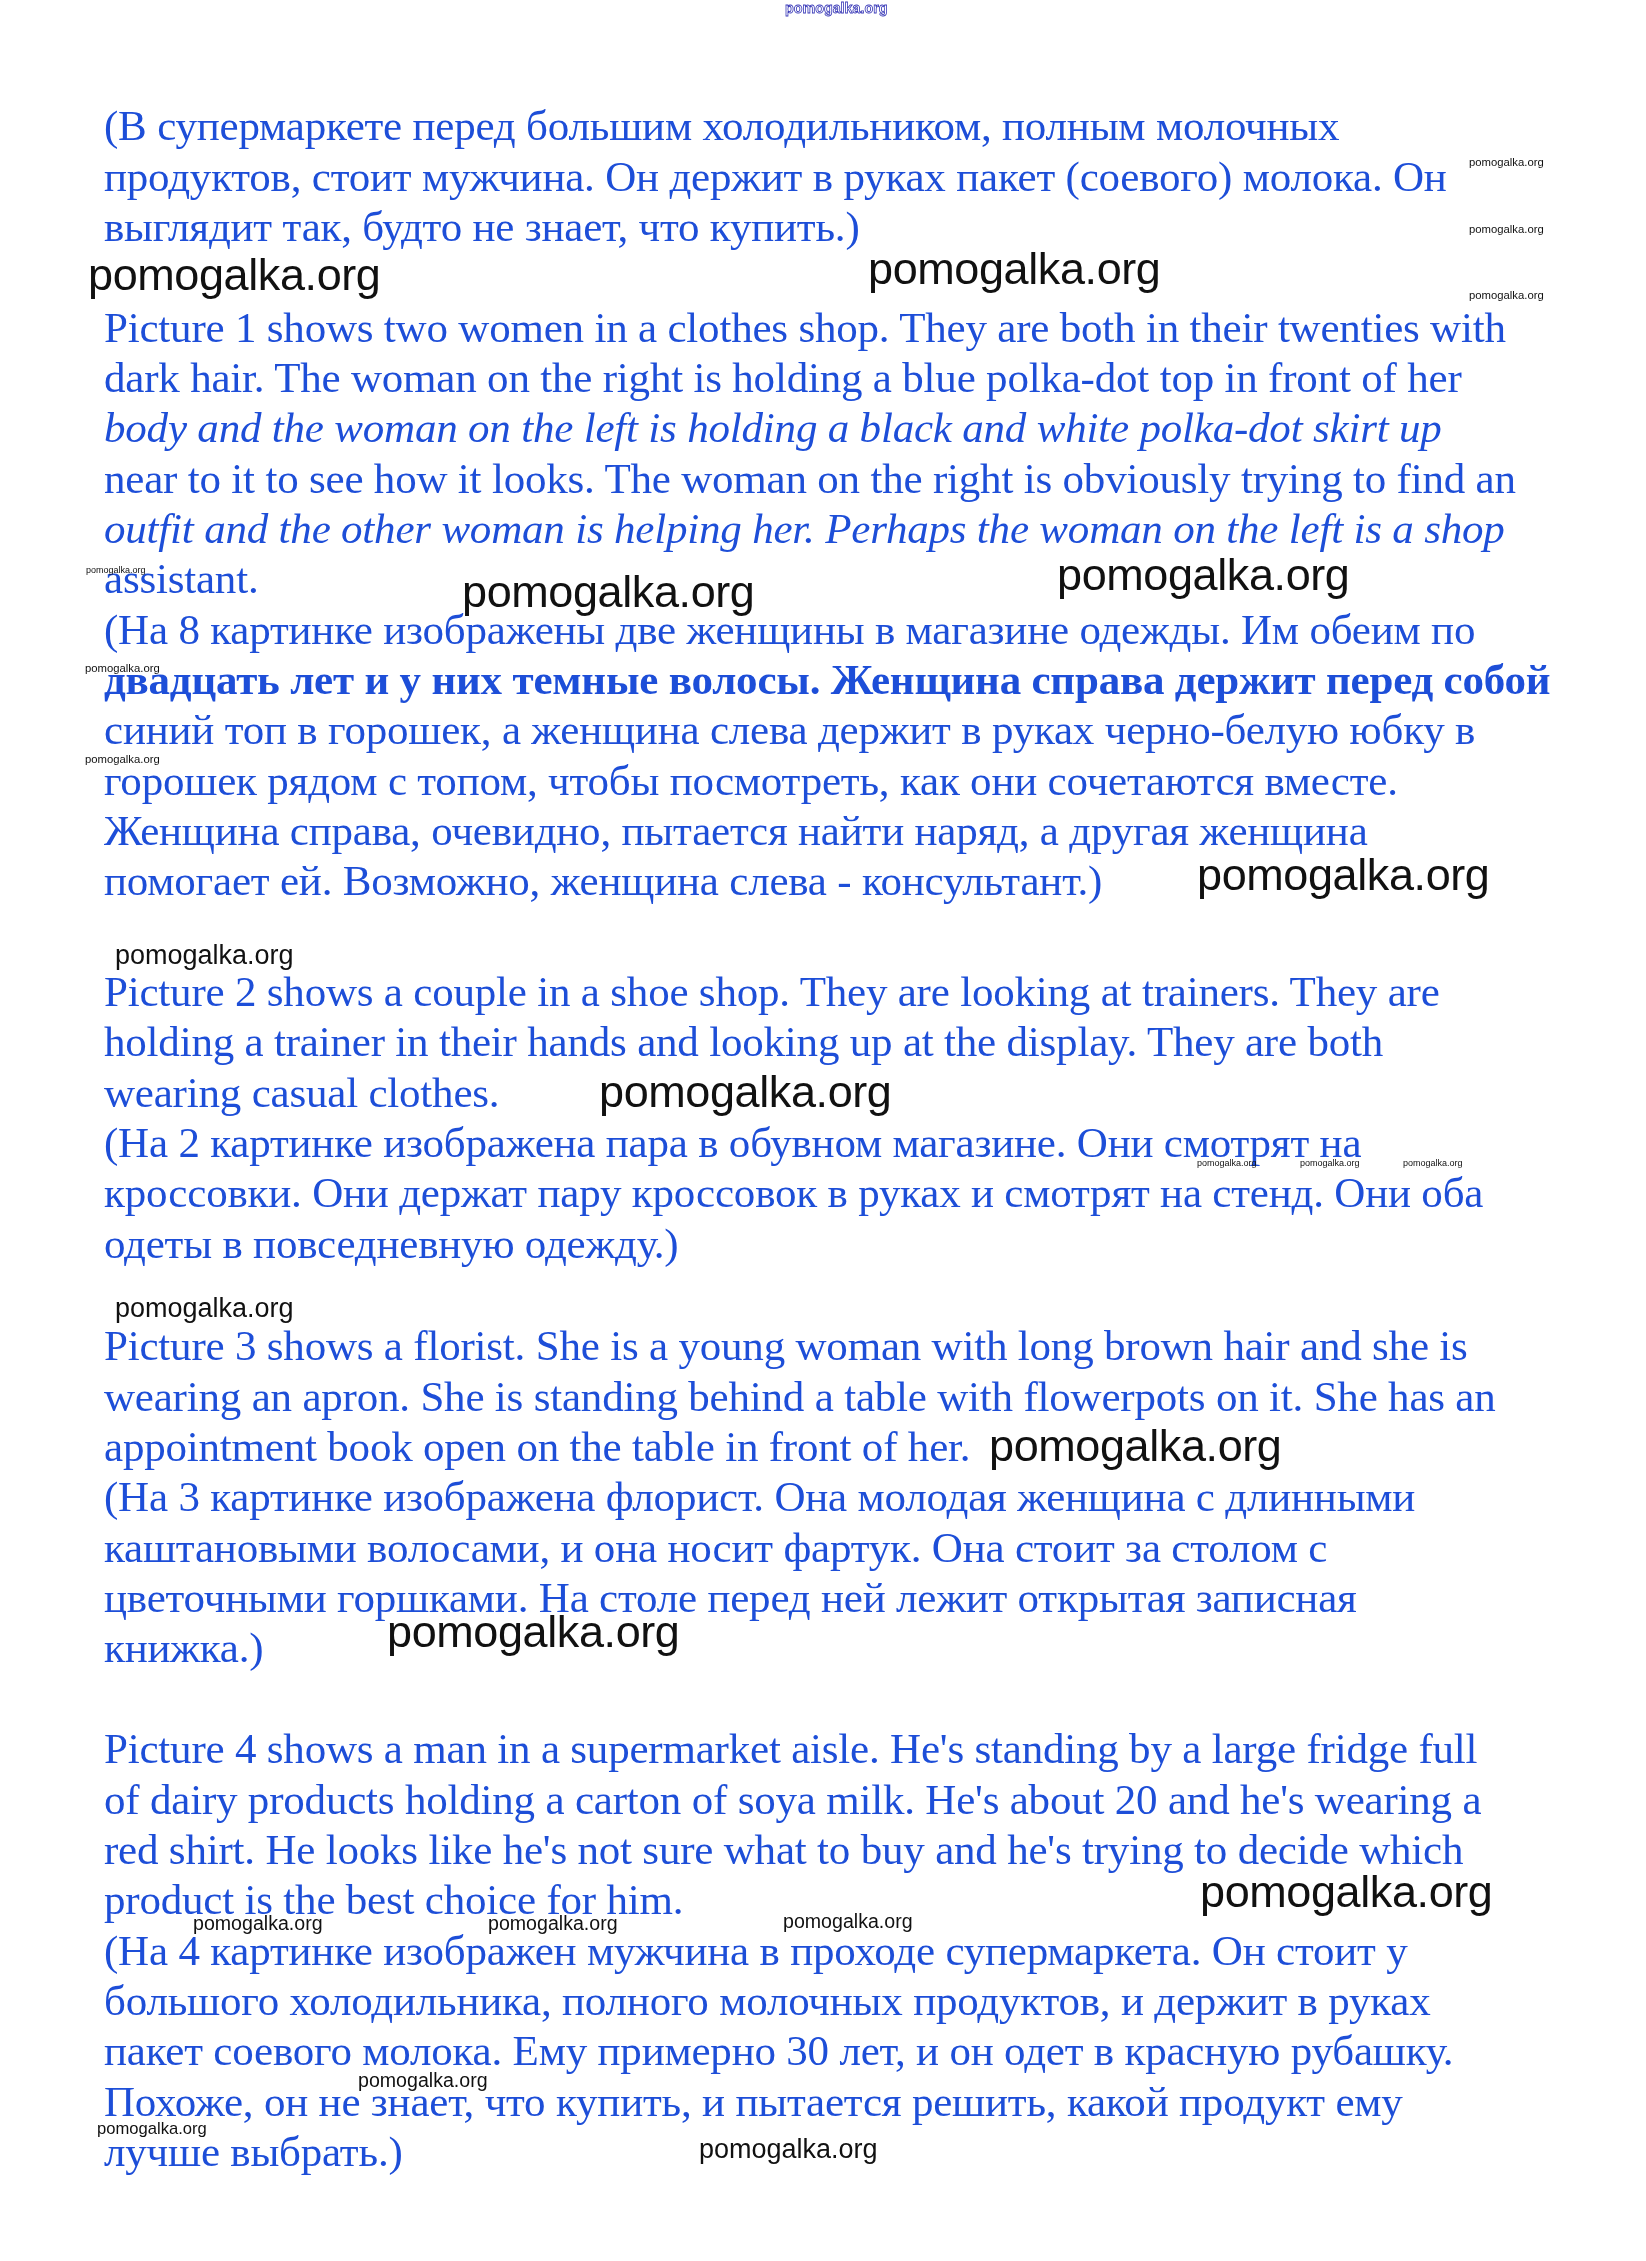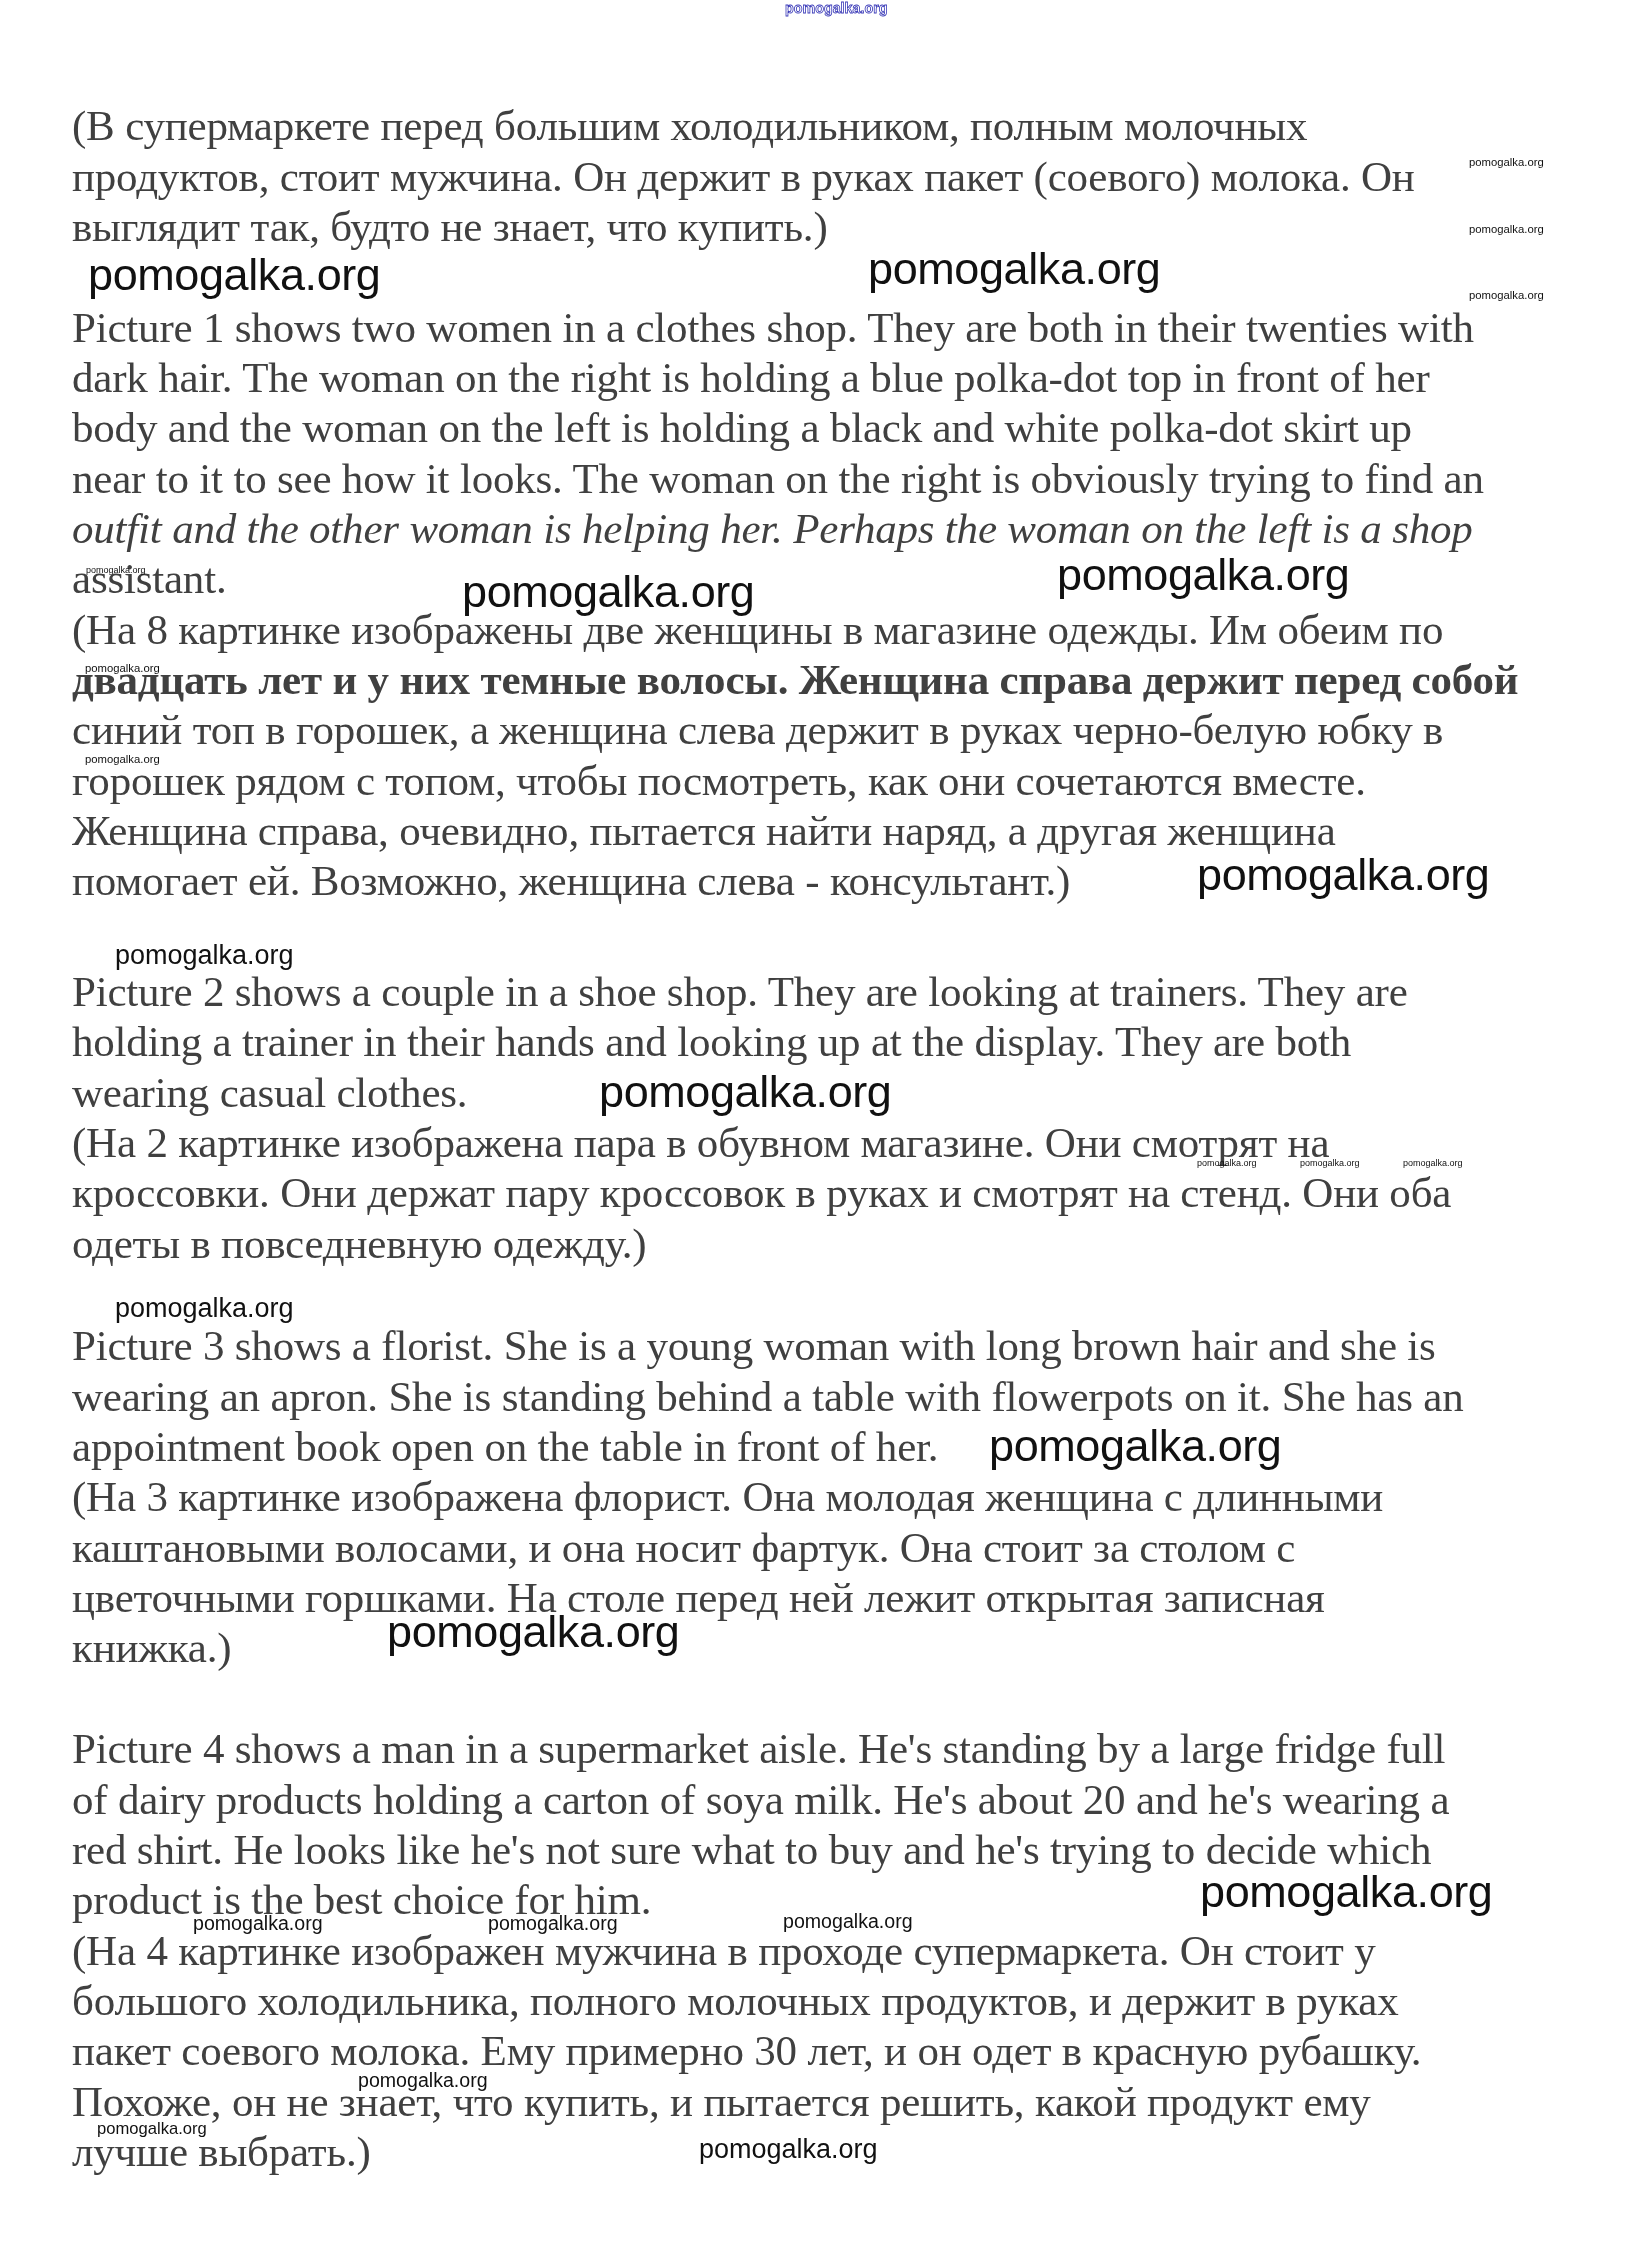--- a/index.html
+++ b/index.html
@@ -1,24 +1,24 @@
 <!DOCTYPE html>
 <html style="font-size:12px"><head>
 <meta charset="utf-8">
 <style>
   html, body { margin: 0; padding: 0; background: #ffffff; }
   body { width: 1647px; height: 2261px; position: relative; overflow: hidden; }
   .page { position: absolute; left: 0; top: 0; width: 1647px; height: 1831px; background: #ffffff; }
   .line {
     position: absolute;
-    left: 72px;
+    left: 104px;
     font-family: "Liberation Serif", "DejaVu Serif", serif;
     font-size: 43px;
     line-height: 50px;
-    color: #404040;
+    color: #1d4ed8;
     white-space: nowrap;
     letter-spacing: -0.2px;
   }
   .wm {
     position: absolute;
     font-family: "Liberation Sans", "DejaVu Sans", sans-serif;
     color: #111111;
     white-space: nowrap;
     font-weight: normal;
   }
@@ -41,21 +41,21 @@
 
   <div>
     <div class="line" style="top:101px;">(В супермаркете перед большим холодильником, полным молочных</div>
     <div class="line" style="top:152px;">продуктов, стоит мужчина. Он держит в руках пакет (соевого) молока. Он</div>
     <div class="line" style="top:202px;">выглядит так, будто не знает, что купить.)</div>
   </div>
 
   <div>
     <div class="line" style="top:303px;">Picture 1 shows two women in a clothes shop. They are both in their twenties with</div>
     <div class="line" style="top:353px;">dark hair. The woman on the right is holding a blue polka-dot top in front of her</div>
-    <div class="line" style="top:403px;">body and the woman on the left is holding a black and white polka-dot skirt up</div>
+    <div class="line" style="top:403px;font-style:italic;">body and the woman on the left is holding a black and white polka-dot skirt up</div>
     <div class="line" style="top:454px;">near to it to see how it looks. The woman on the right is obviously trying to find an</div>
     <div class="line" style="top:504px;font-style:italic;">outfit and the other woman is helping her. Perhaps the woman on the left is a shop</div>
     <div class="line" style="top:554px;">assistant.</div>
 
     <div class="line" style="top:605px;">(На 8 картинке изображены две женщины в магазине одежды. Им обеим по</div>
     <div class="line" style="top:655px;font-weight:bold;">двадцать лет и у них темные волосы. Женщина справа держит перед собой</div>
     <div class="line" style="top:705px;">синий топ в горошек, а женщина слева держит в руках черно-белую юбку в</div>
     <div class="line" style="top:756px;">горошек рядом с топом, чтобы посмотреть, как они сочетаются вместе.</div>
     <div class="line" style="top:806px;">Женщина справа, очевидно, пытается найти наряд, а другая женщина</div>
     <div class="line" style="top:856px;">помогает ей. Возможно, женщина слева - консультант.)</div>

